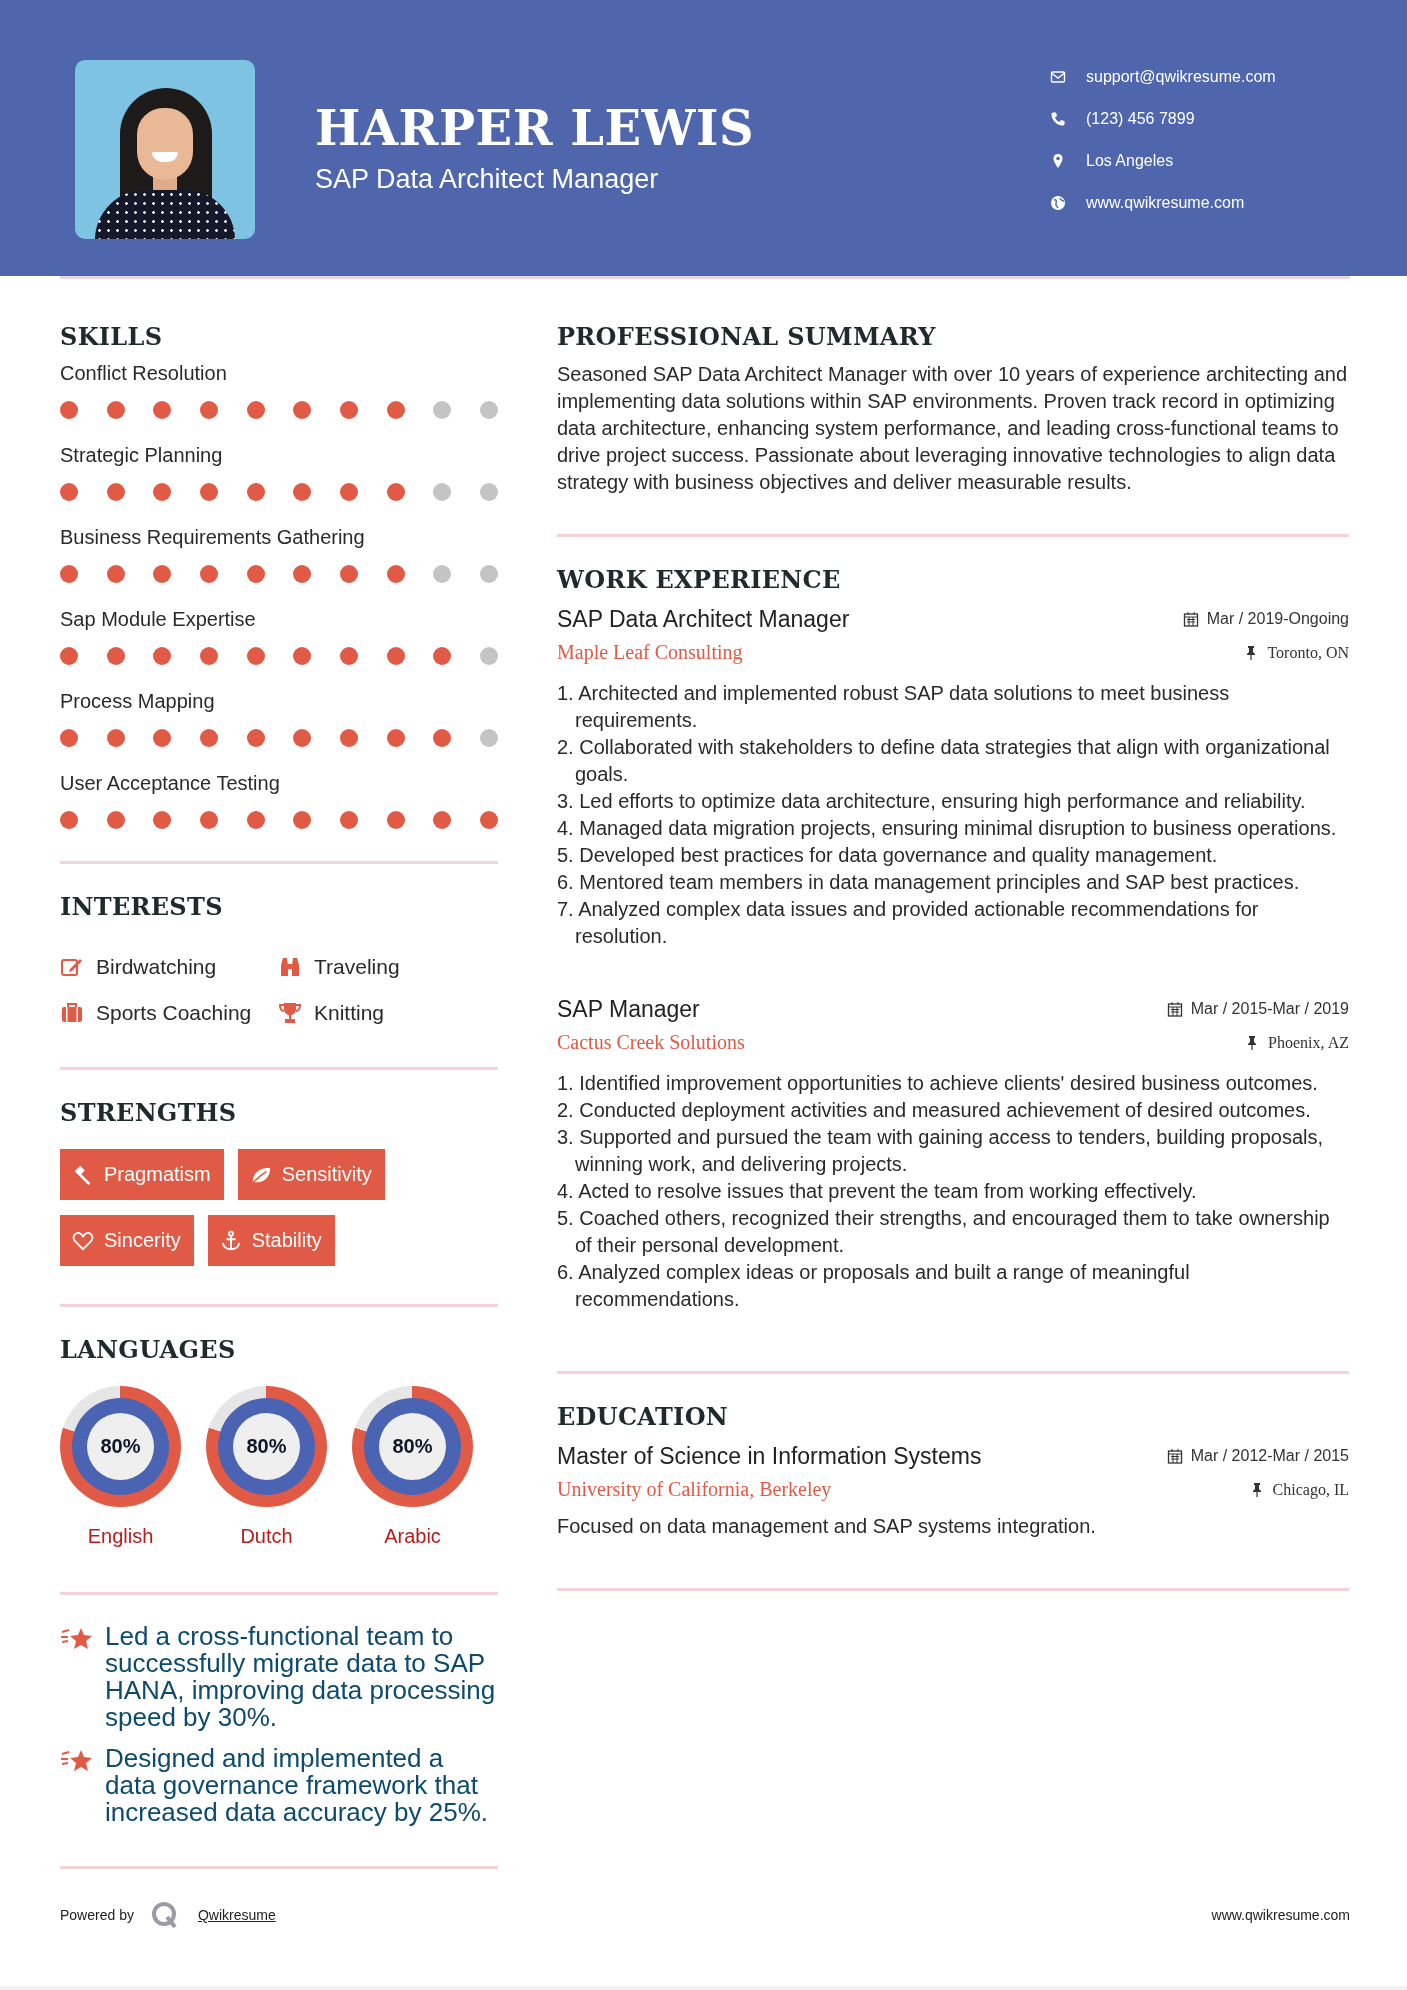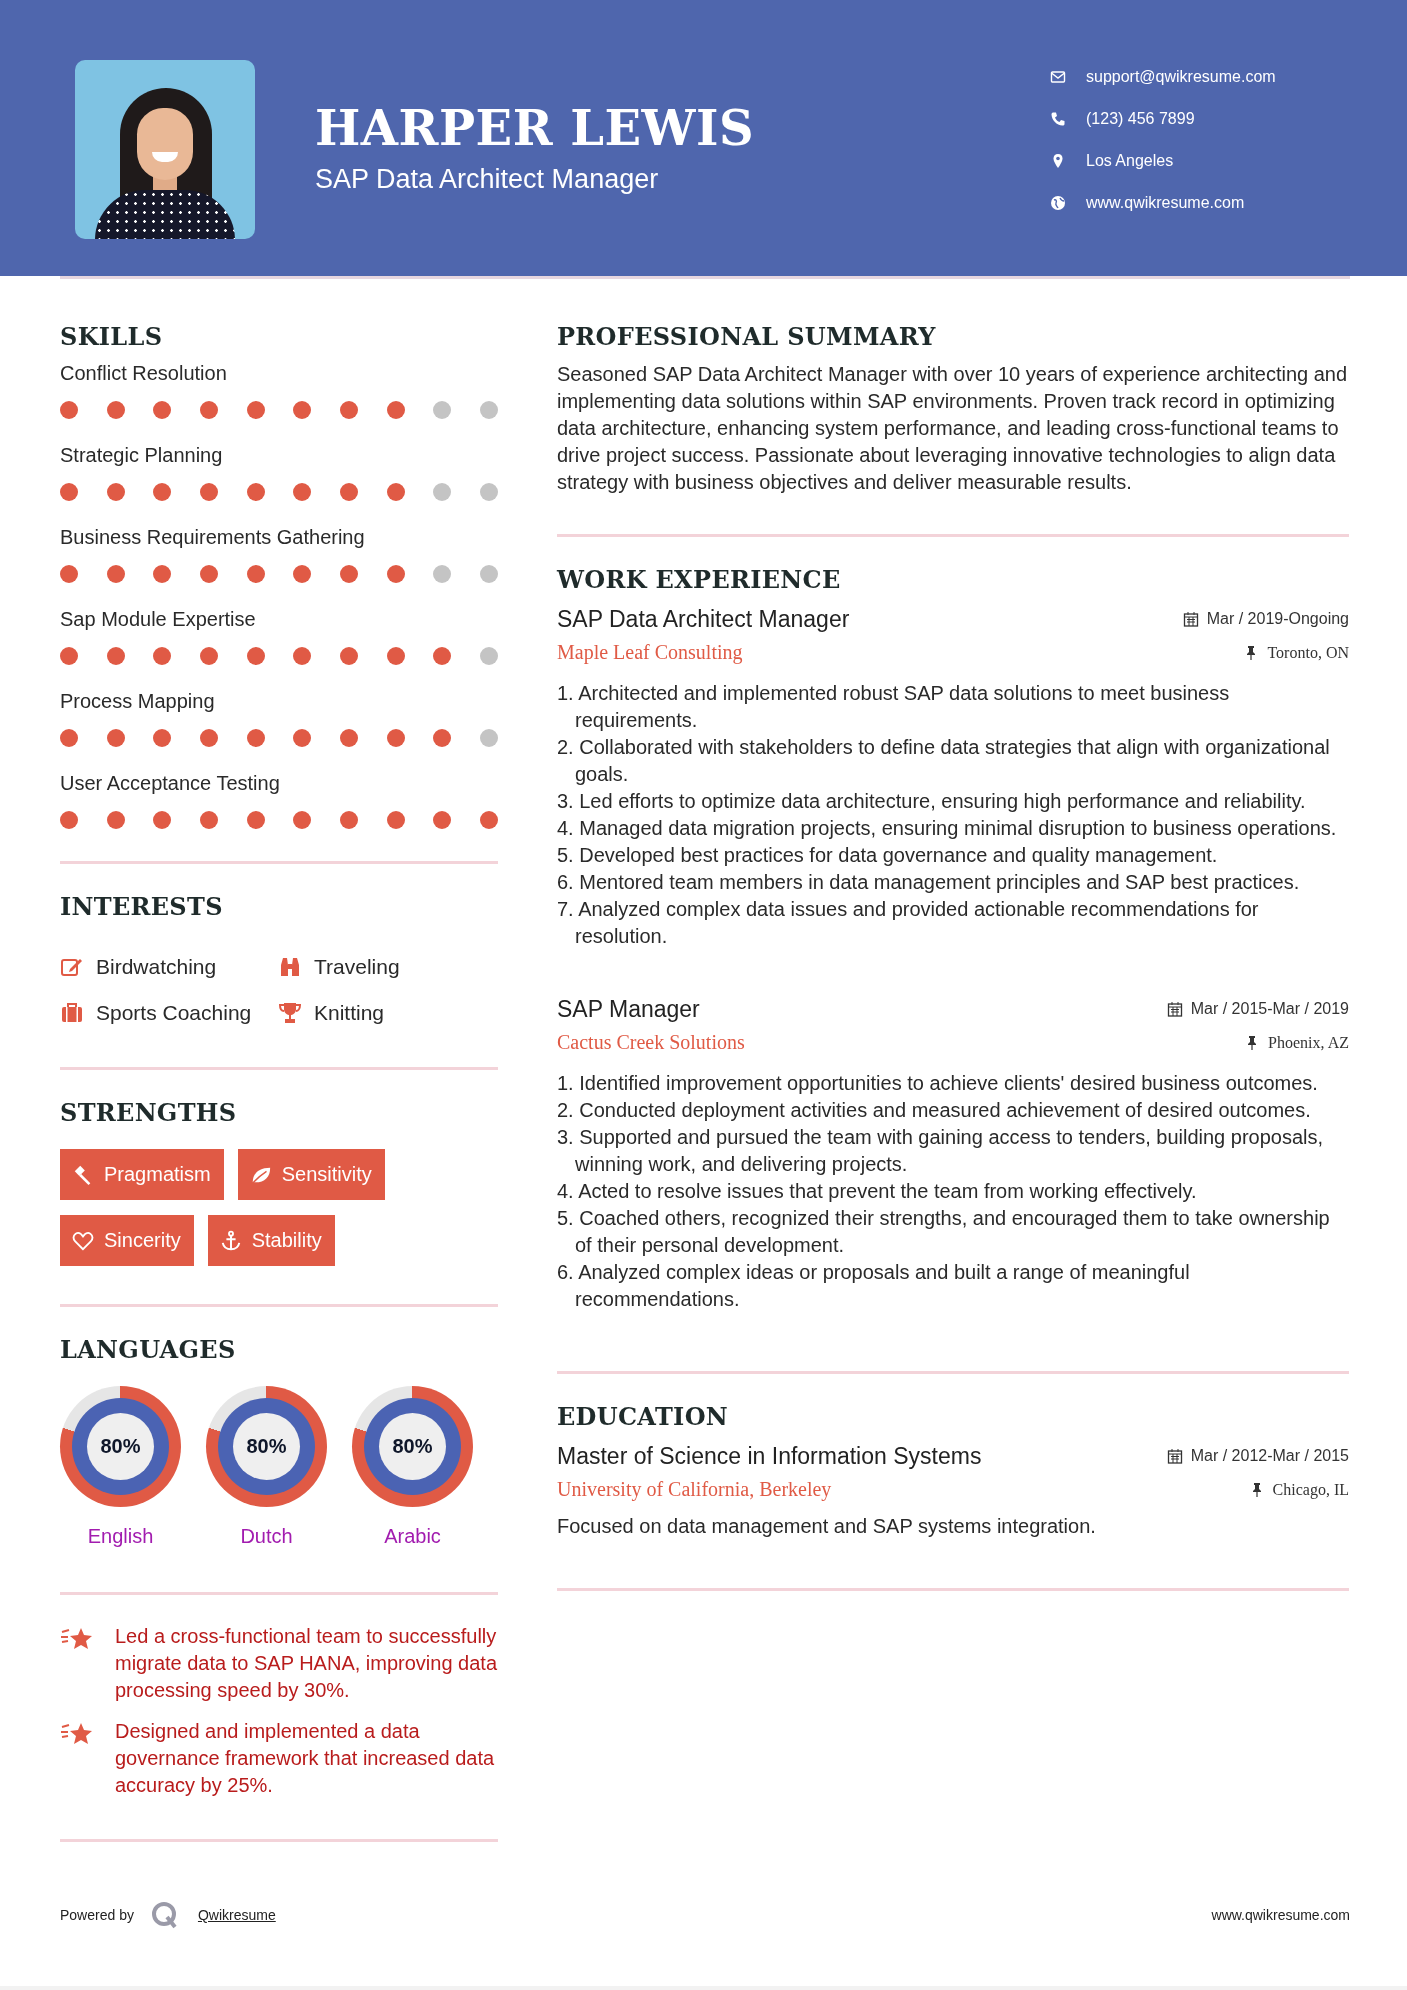--- a/index.html
+++ b/index.html
@@ -42,25 +42,25 @@
 
   .tags { display: flex; flex-wrap: wrap; gap: 15px 14px; margin-top: 22px; }
   .tag { display: flex; align-items: center; background: #e05a45; color: #fff; font-size: 20px; height: 51px; padding: 0 13px 0 12px; }
   .tag svg { width: 22px; height: 22px; margin-right: 10px; }
 
   .langs { display: flex; gap: 25px; margin-top: 22px; }
   .lang { width: 121px; text-align: center; }
   .ring { position: relative; width: 121px; height: 121px; border-radius: 50%; }
   .ring .mid { position: absolute; left: 12px; top: 12px; width: 97px; height: 97px; border-radius: 50%; background: #4b63b3; }
   .ring .inner { position: absolute; left: 27px; top: 27px; width: 67px; height: 67px; border-radius: 50%; background: #efefef; display: flex; align-items: center; justify-content: center; font-weight: bold; font-size: 20px; color: #0f172a; }
-  .lang-name { font-size: 20px; color: #a21caf; margin-top: 18px; }
+  .lang-name { font-size: 20px; color: #b91c1c; margin-top: 18px; }
 
   .ach { display: flex; margin-top: 14px; }
   .ach svg { width: 34px; height: 30px; flex: 0 0 34px; margin-top: 2px; }
-  .ach-text { font-size: 20px; line-height: 27px; color: #b91c1c; margin-left: 21px; }
+  .ach-text { font-size: 26px; line-height: 27px; color: #0c4a6e; margin-left: 11px; }
 
   .summary { font-size: 20px; line-height: 27px; color: #2a2a2a; margin-top: 10px; }
 
   .job { margin-top: 14px; }
   .job-head { display: flex; justify-content: space-between; align-items: baseline; }
   .job-role { font-size: 23px; color: #222; }
   .job-meta { font-size: 16px; color: #333; display: flex; align-items: center; }
   .job-meta svg { width: 16px; height: 16px; margin-right: 8px; }
   .job-sub { display: flex; justify-content: space-between; align-items: center; margin-top: 8px; font-family: Liberation Serif, serif; }
   .company { font-size: 20px; color: #e05a45; }

